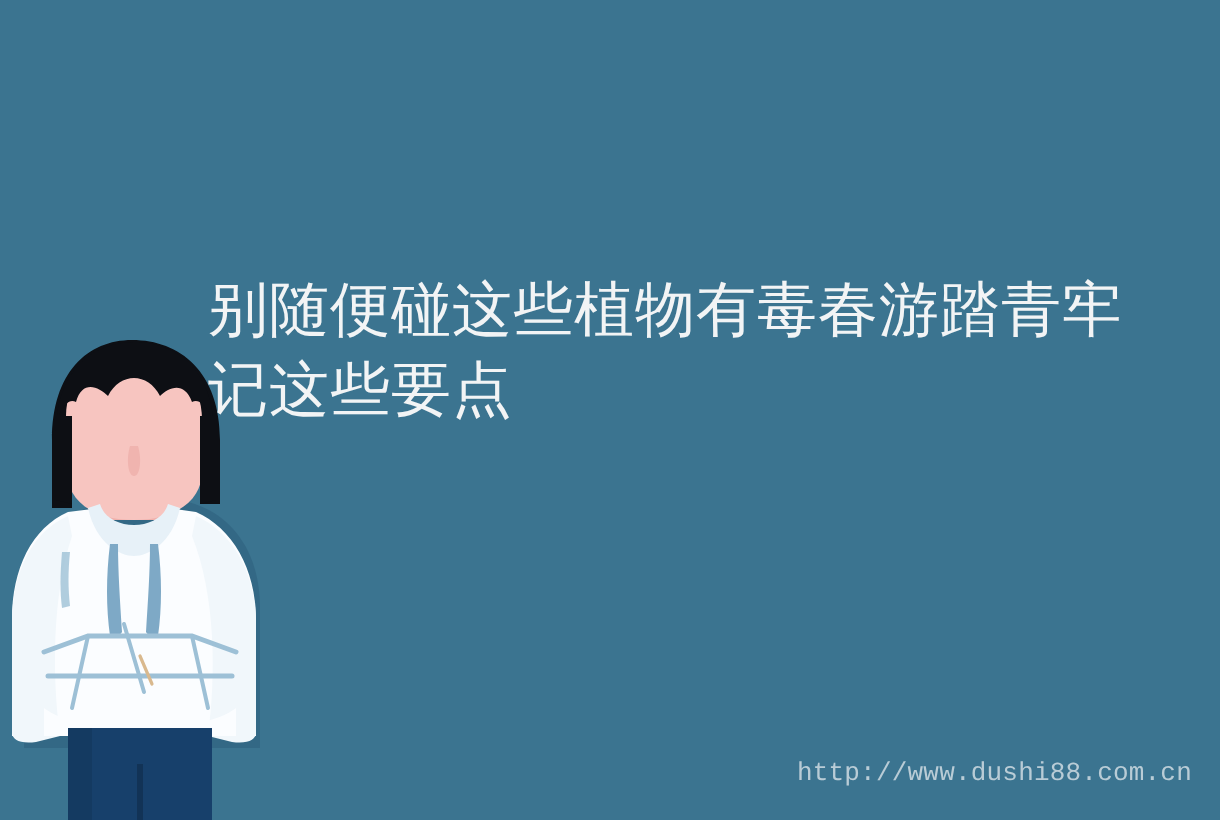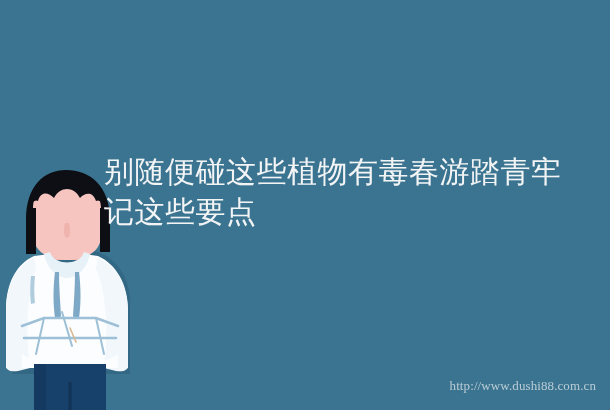--- a/index.html
+++ b/index.html
@@ -16,42 +16,42 @@
     width: 610px;
     height: 410px;
     background: #3b7490;
     overflow: hidden;
   }
 
   
   #headline {
     position: absolute;
     left: 104px;
-    top: 152px;
+    top: 136px;
     width: 470px;
     color: #f2f4f5;
     font-size: 30px;
     line-height: 40px;
     letter-spacing: 0.5px;
     font-weight: 400;
     text-align: left;
     font-family: "DejaVu Sans", "Liberation Sans", sans-serif;
     white-space: normal;
     word-break: break-all;
   }
 
   
   #watermark {
     position: absolute;
     right: 14px;
     bottom: 16px;
     color: #b9ccd6;
     font-size: 13px;
     letter-spacing: 0.1px;
-    font-family: Liberation Serif, serif;
+    font-family: Liberation Mono, monospace;
     white-space: nowrap;
   }
 
   
   #figure {
     position: absolute;
     left: 0px;
     top: 168px;
     width: 140px;
     height: 242px;

